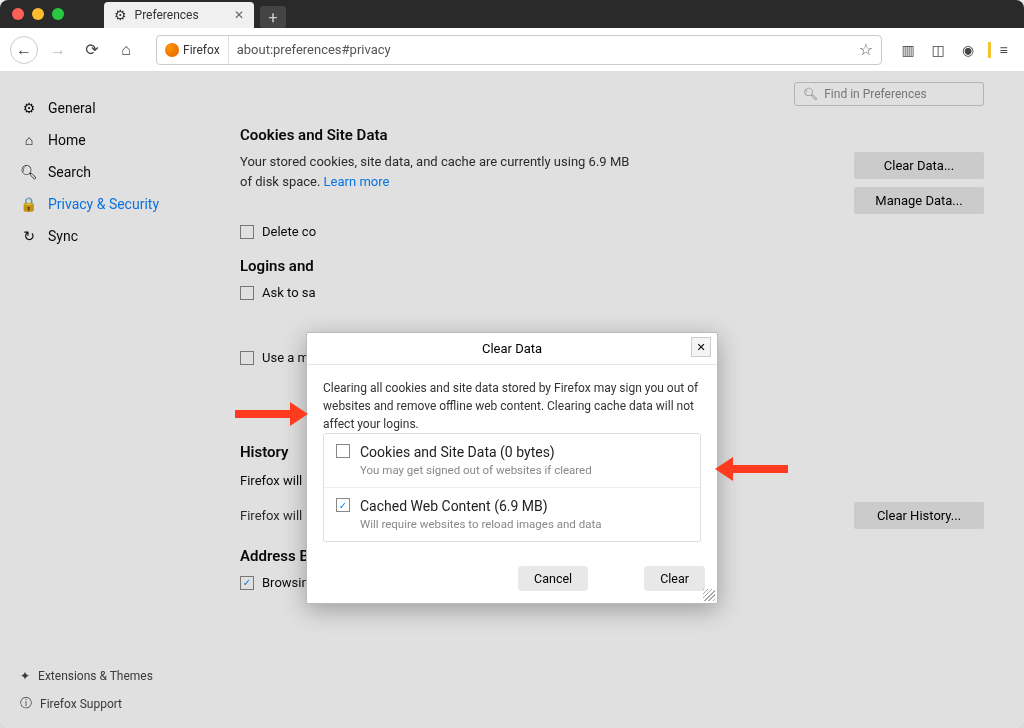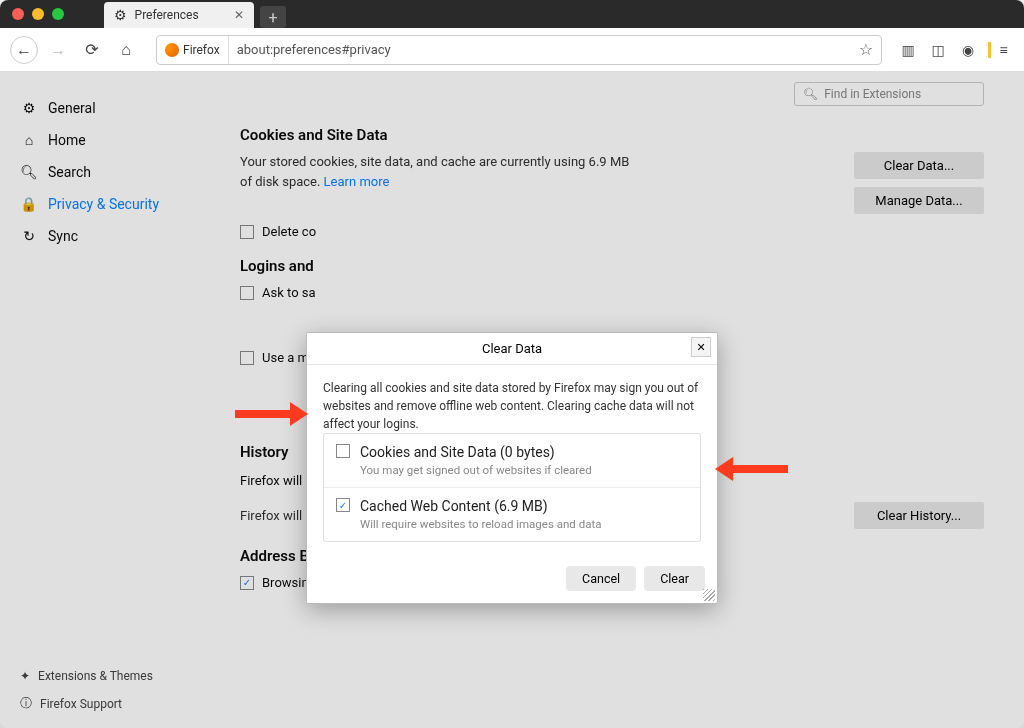--- a/index.html
+++ b/index.html
@@ -57,21 +57,21 @@
 .dlg-title { position:relative; text-align:center; font-size:13px; font-weight:400; padding:8px; border-bottom:1px solid #e5e5e5; }
 .dlg-close { position:absolute; right:6px; top:4px; width:20px; height:20px; border:1px solid #ccc; background:#f4f4f4; font-size:11px; display:flex; align-items:center; justify-content:center; }
 .dlg-body { padding: 14px 16px; font-size:12px; color:#333; }
 .dlg-desc { line-height:1.5; }
 .opt-box { border:1px solid #ddd; border-radius:3px; }
 .opt { padding:10px 12px; border-bottom:1px solid #eee; display:flex; gap:10px; align-items:flex-start; }
 .opt:last-child { border-bottom:none; }
 .opt .lbl { font-size:14px; color:#222; }
 .opt .sub { font-size:11.5px; color:#888; margin-top:3px; }
 .dlg-footer { display:flex; justify-content:flex-end; gap:8px; padding: 10px 12px 12px; }
-.dlg-btn { background:#e8e8e8; border:none; padding:5px 16px; font-size:12.5px; border-radius:4px; }
+.dlg-btn { background:#e8e8e8; border:none; padding:5px 16px; font-size:12.5px; border-radius:4px;margin-left:48px; }
 .resize-grip { position:absolute; right:2px; bottom:2px; width:12px; height:12px; background: repeating-linear-gradient(135deg, #aaa 0 1px, transparent 1px 3px); }
 
 .arrow { position:absolute; display:flex; align-items:center; }
 .arrow .shaft { height:8px; background:#ff3b1f; }
 .arrow .head { width:0; height:0; border-top:12px solid transparent; border-bottom:12px solid transparent; }
 .arrow.right .head { border-left:18px solid #ff3b1f; }
 .arrow.left .head { border-right:18px solid #ff3b1f; }
 .arrow.left { flex-direction: row-reverse; }
 </style>
 </head>
@@ -147,21 +147,21 @@
       <div class="sidebar-footer-item">
           <span class="sicon">ⓘ</span>
           <span>Firefox Support</span>
         </div>
     </div>
 
     <div class="main">
       <div class="search-row">
         <div class="find-box">
           <span>🔍︎</span>
-          <span>Find in Extensions</span>
+          <span>Find in Preferences</span>
         </div>
       </div>
 
 
       <div class="section-h">Cookies and Site Data</div>
       <div class="row-between">
         <div style="max-width:400px">
           <span class="desc">Your stored cookies, site data, and cache are currently using 6.9 MB of disk space.  </span>
           <span class="learn">Learn more</span>
         </div>

